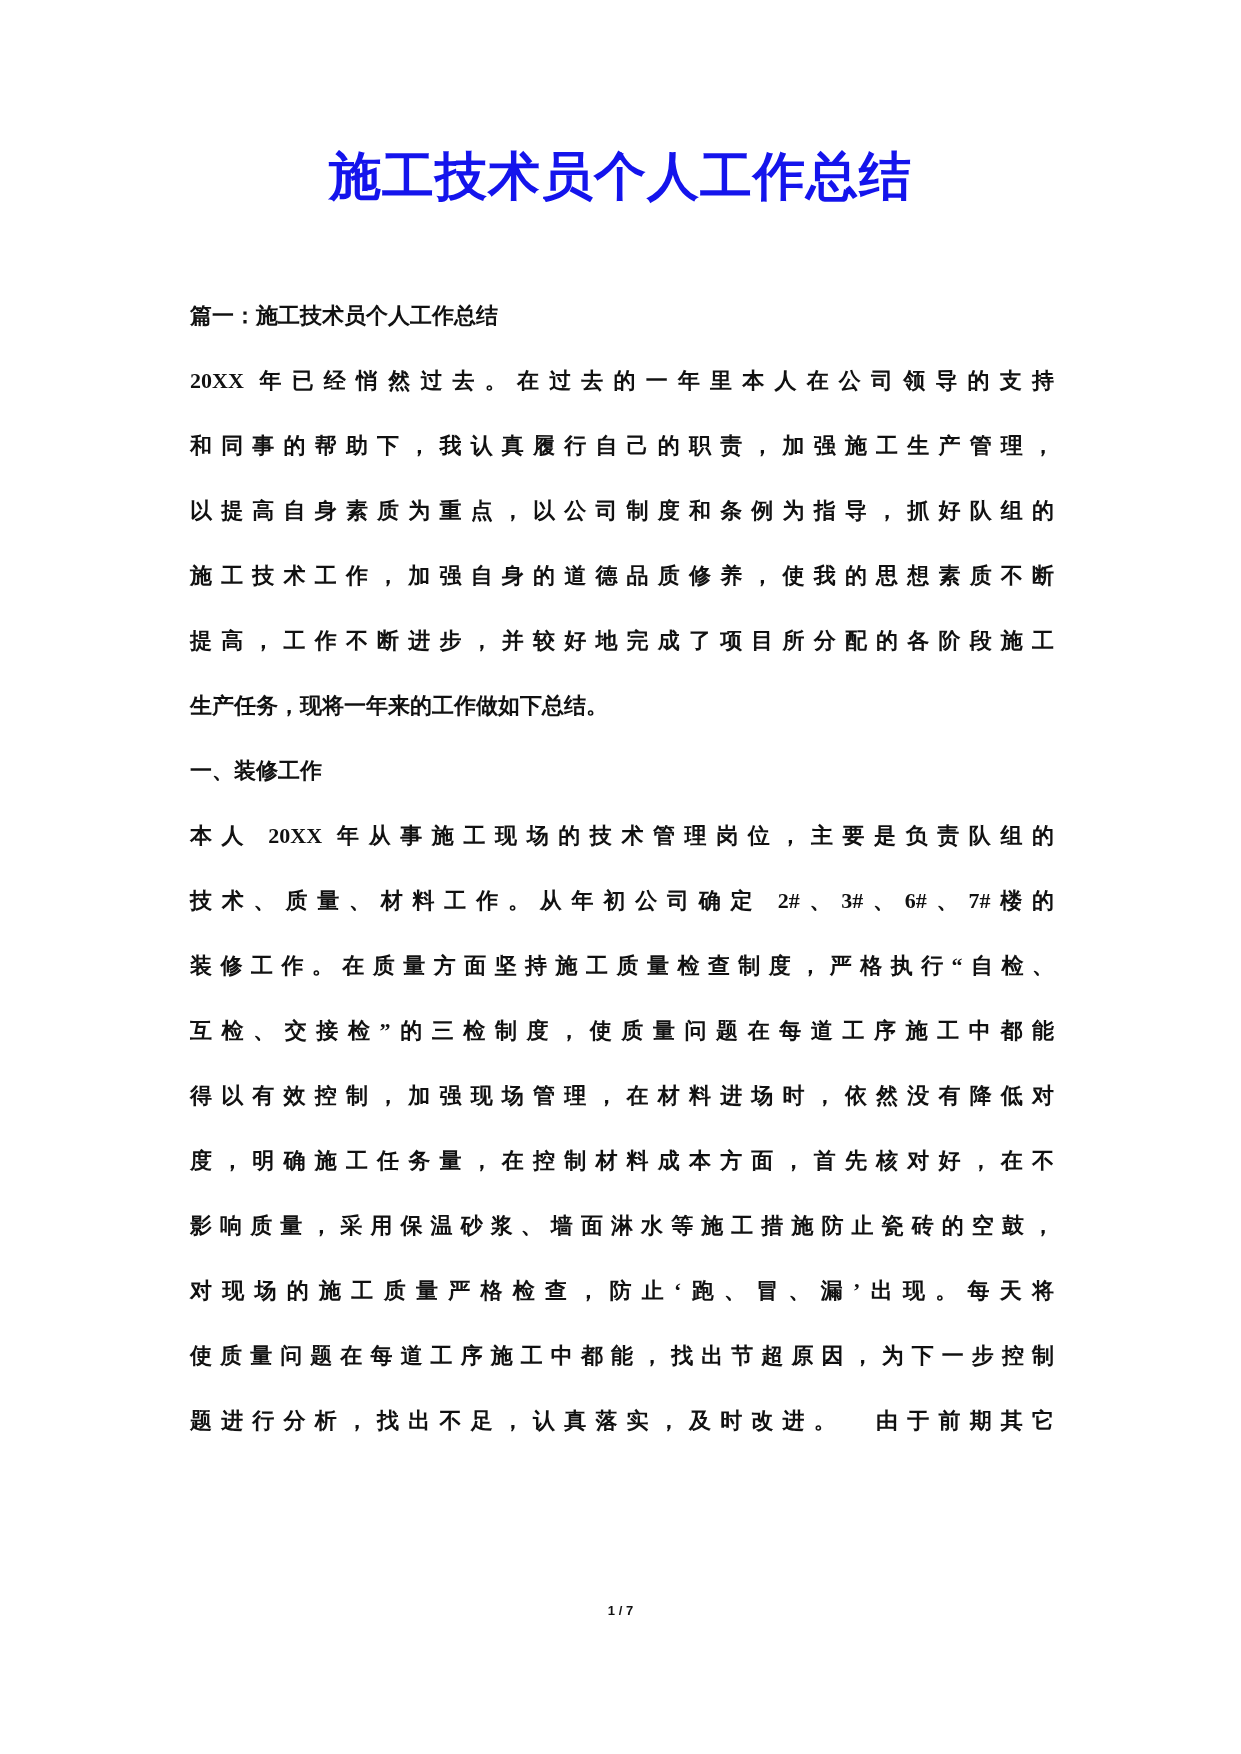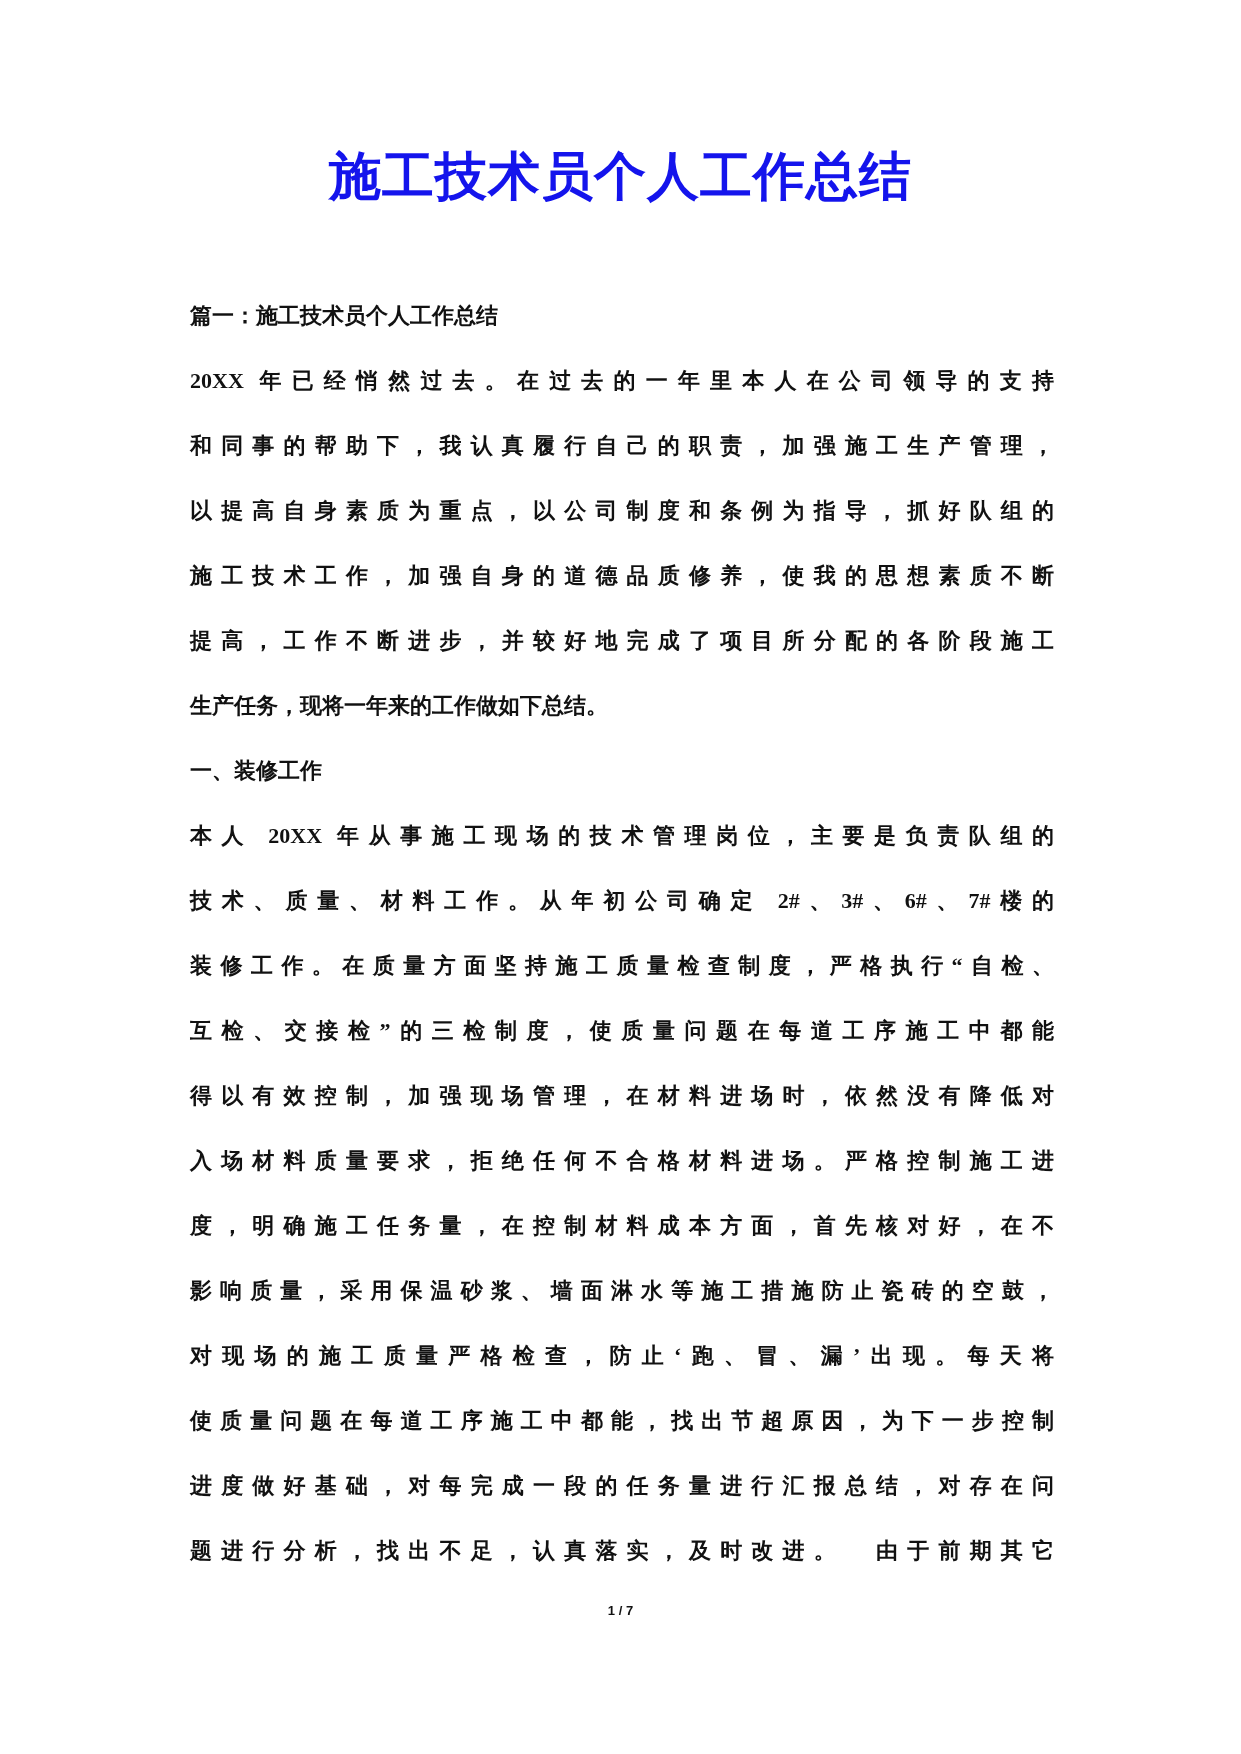--- a/index.html
+++ b/index.html
@@ -75,23 +75,21 @@
       <div class="line stretch">以提高自身素质为重点，以公司制度和条例为指导，抓好队组的</div>
       <div class="line stretch">施工技术工作，加强自身的道德品质修养，使我的思想素质不断</div>
       <div class="line stretch">提高，工作不断进步，并较好地完成了项目所分配的各阶段施工</div>
       <div class="line plain">生产任务，现将一年来的工作做如下总结。</div>
       <div class="line plain">一、装修工作</div>
       <div class="line stretch">本人 20XX 年从事施工现场的技术管理岗位，主要是负责队组的</div>
       <div class="line stretch">技术、质量、材料工作。从年初公司确定 2#、3#、6#、7#楼的</div>
       <div class="line stretch">装修工作。在质量方面坚持施工质量检查制度，严格执行“自检、</div>
       <div class="line stretch">互检、交接检”的三检制度，使质量问题在每道工序施工中都能</div>
       <div class="line stretch">得以有效控制，加强现场管理，在材料进场时，依然没有降低对</div>
-      <div class="line stretch">入场材料质量要求，拒绝任何不合格材料进场。严格控制施工进</div>
       <div class="line stretch">度，明确施工任务量，在控制材料成本方面，首先核对好，在不</div>
       <div class="line stretch">影响质量，采用保温砂浆、墙面淋水等施工措施防止瓷砖的空鼓，</div>
       <div class="line stretch">对现场的施工质量严格检查，防止‘跑、冒、漏’出现。每天将</div>
       <div class="line stretch">使质量问题在每道工序施工中都能，找出节超原因，为下一步控制</div>
-      <div class="line stretch">进度做好基础，对每完成一段的任务量进行汇报总结，对存在问</div>
       <div class="line stretch">题进行分析，找出不足，认真落实，及时改进。　由于前期其它</div>
     </div>
 
   <div class="page-number">1 / 7</div>
 </div>
 
 </body></html>

